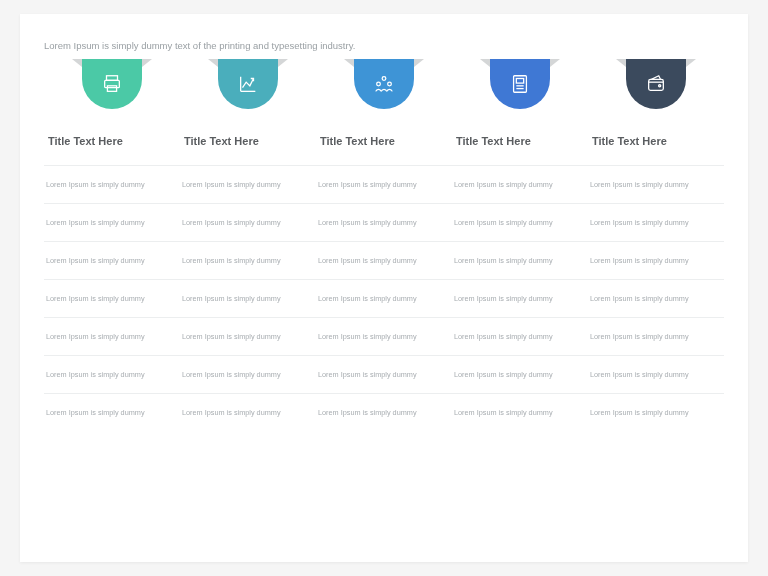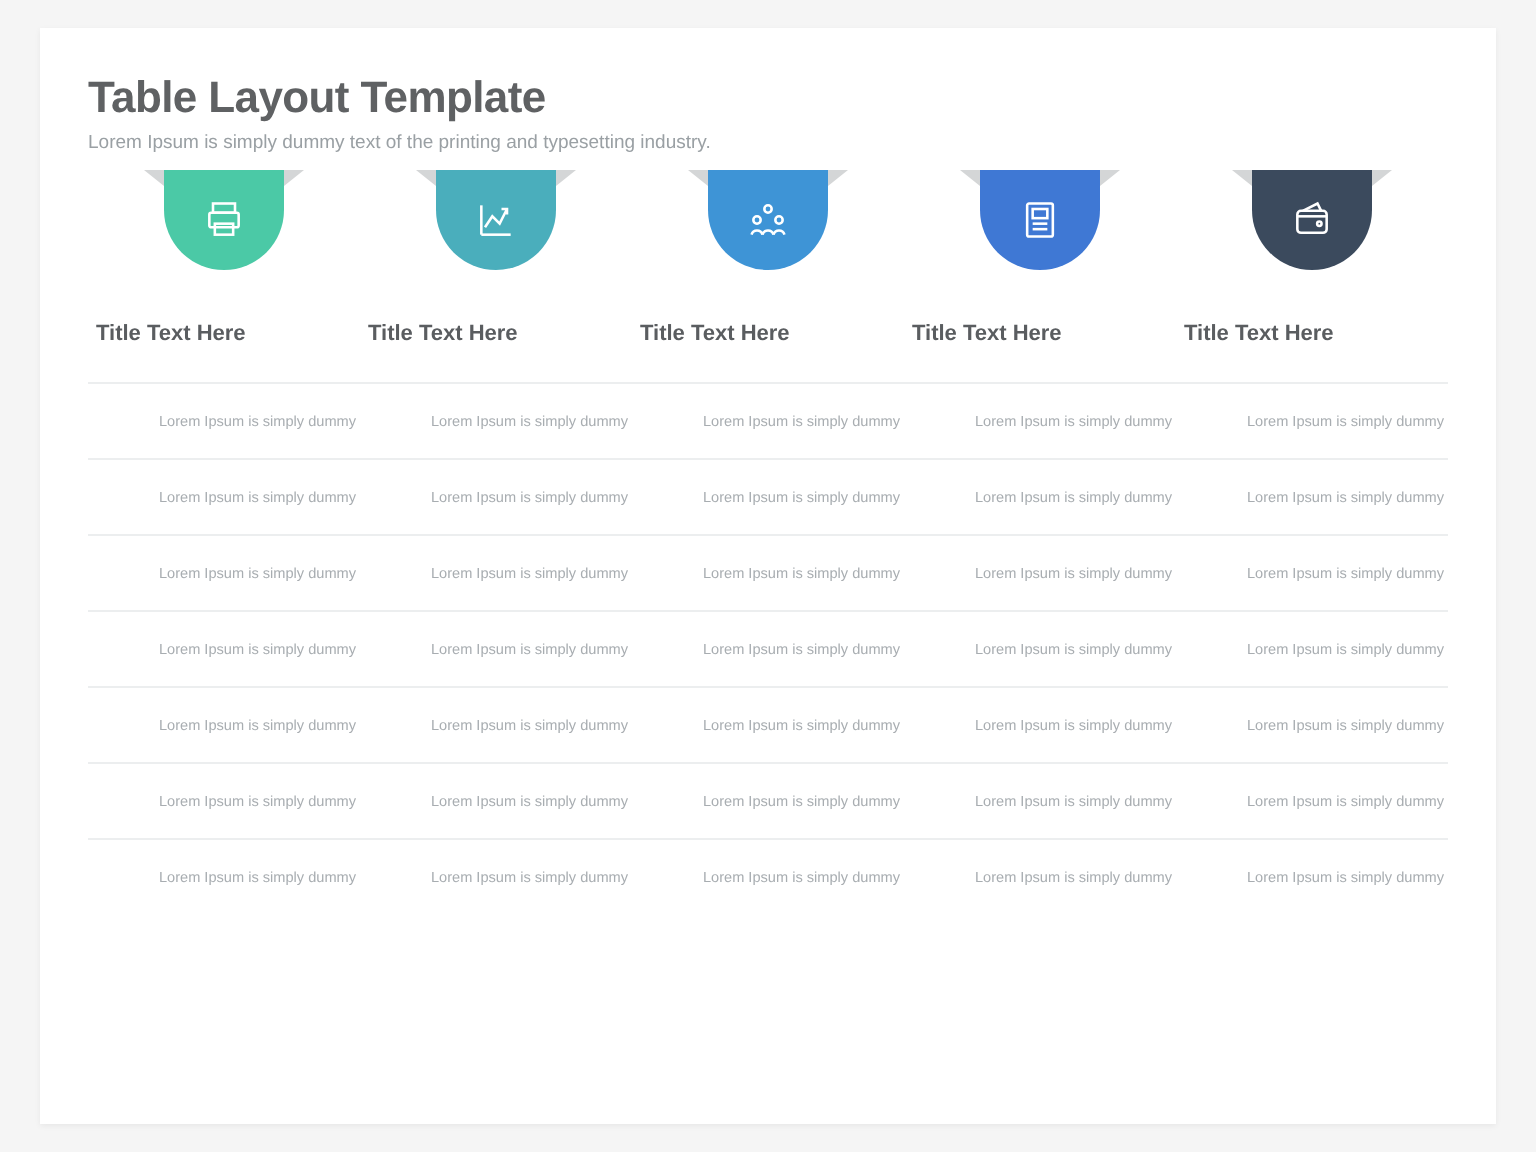--- a/index.html
+++ b/index.html
@@ -64,36 +64,35 @@
   .icon { width: 22px; height: 22px; display:flex; align-items:center; justify-content:center; }
   .icon svg { stroke: #fff; fill: none; stroke-width: 1.4; }
   .col-header {
     text-align: left;
     font-size: 11px;
     font-weight: 700;
     color: #5a5d60;
     padding: 18px 4px 18px 4px;
   }
   .cell {
-    text-align: right;
+    text-align: left;
     font-size: 7.3px;
     color: #a8adb1;
     padding: 14px 2px;
     border-top: 1px solid #eceeef;
     white-space: nowrap;
     overflow: hidden;
   }
   .col + .col .col-header,
   .col + .col .cell {  }
 </style>
 </head>
 <body>
 
 <div class="slide">
-  <div class="title">Table Layout Template</div>
   <div class="subtitle">Lorem Ipsum is simply dummy text of the printing and typesetting industry.</div>
   <div class="cols" id="cols">
       <div class="col">
         <div class="tab-wrap">
           <div class="tab" style="background: rgb(75, 201, 166);">
             <span class="icon">
               <svg viewBox="0 0 24 24">
                 <rect x="6" y="3" width="12" height="5"></rect>
                 <rect x="4" y="8" width="16" height="8" rx="1"></rect>
                 <rect x="7" y="14" width="10" height="6"></rect>

